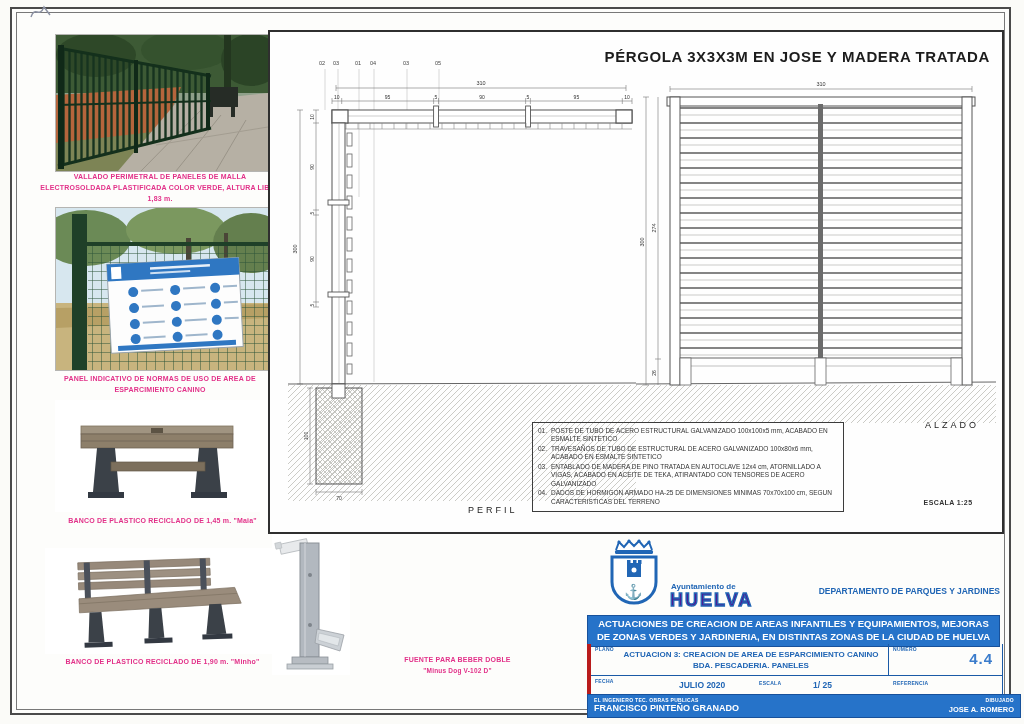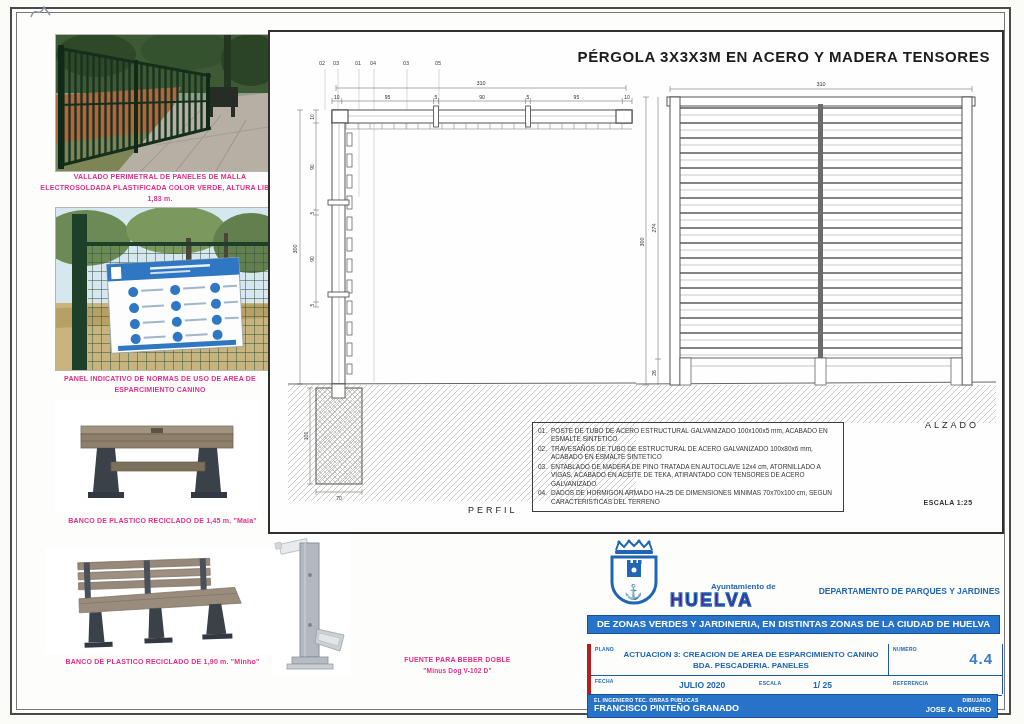--- a/index.html
+++ b/index.html
@@ -26,40 +26,40 @@
   .notes-box{
     position:absolute;left:262px;top:390px;width:300px;height:80px;
     border:1px solid #3c3c3c;padding:4px 5px;font-size:6.5px;line-height:1.3;color:#333;
   }
   .note-row{display:flex;margin-bottom:1px;}
   .note-num{width:13px;flex:none;}
   .note-text{flex:1;}
   .escala-note{position:absolute;left:632px;top:467px;width:92px;font-size:7px;font-weight:700;color:#333;text-align:center;letter-spacing:.4px;}
   
   .tblock{position:absolute;left:587px;top:536px;width:413px;height:182px;}
-  .org-small{position:absolute;left:84px;top:46px;font-size:8px;font-weight:700;color:#2166b5;margin-left:40px;}
+  .org-small{position:absolute;left:84px;top:46px;font-size:8px;font-weight:700;color:#2166b5;}
   .org-big{
     position:absolute;left:83px;top:54px;font-size:18px;font-weight:700;letter-spacing:2px;
     color:#4c1d95;-webkit-text-stroke:1.3px #2166b5;
   }
   .dept{position:absolute;right:0;top:49px;text-align:right;font-size:8.5px;font-weight:700;color:#2166b5;line-height:1.5;}
   .banner{
     position:absolute;left:0;top:79px;width:411px;background:#2673c9;border:1px solid #17519b;
     color:#fff;font-weight:700;font-size:9.5px;text-align:center;line-height:1.35;padding:2px 0;
   }
   .tb-rows{position:absolute;left:0;top:108px;width:411px;height:50px;border-left:4px solid #b91c1c;border-right:1px solid #1b5aa6;}
   .tb-label{position:absolute;font-size:5px;font-weight:700;color:#2166b5;letter-spacing:.3px;}
   .tb-center{position:absolute;left:30px;top:5px;width:260px;text-align:center;font-size:8px;font-weight:700;color:#2166b5;line-height:1.4;}
   .tb-vline{position:absolute;left:297px;top:0;width:0;height:31px;border-left:1px solid #1b5aa6;}
   .tb-numero{position:absolute;right:9px;top:6px;font-size:15px;font-weight:800;color:#3b7ccb;letter-spacing:1px;}
   .tb-row2{position:absolute;left:0;top:31px;width:100%;height:19px;border-top:1px solid #1b5aa6;border-bottom:1px solid #1b5aa6;}
   .tb-val{position:absolute;font-size:8.5px;font-weight:700;color:#2166b5;}
   .tb-bluebar{
     position:absolute;left:0;top:158px;width:409px;height:22px;background:#2673c9;
-    border:1px solid #17519b;color:#fff;
+    border:1px solid #17519b;color:#fff;padding-left:23px;
   }
   .bb-small{position:absolute;font-size:5px;font-weight:700;letter-spacing:.3px;}
   .bb-name{position:absolute;font-weight:700;}
   svg text{font-family:"Liberation Sans",sans-serif;}
 </style>
 </head>
 <body>
 
 <div class="frame-outer"></div>
 <div class="frame-inner"></div>
@@ -217,21 +217,21 @@
     <rect x="20" y="124" width="36" height="7" fill="#b7bcc2" stroke="#8b9198" stroke-width="0.8"></rect>
     <rect x="15" y="131" width="46" height="5" fill="#c9ced3" stroke="#9aa0a6" stroke-width="0.8"></rect>
   </svg>
 </div>
 <div class="caption" style="left:385px;top:655px;width:145px;">
   <div>FUENTE PARA BEBER DOBLE</div>
   <div style="font-size:6.5px;">"Minus Dog V-102 D"</div>
 </div>
 
 <div class="draw-frame">
-  <div class="draw-title">PÉRGOLA 3X3X3M EN ACERO Y MADERA TENSORES</div>
+  <div class="draw-title">PÉRGOLA 3X3X3M EN JOSE Y MADERA TRATADA</div>
 
   <svg class="abs" style="left:0;top:0;" width="729" height="497" viewBox="0 0 729 497">
     <defs>
       <pattern id="earth" width="6" height="6" patternUnits="userSpaceOnUse">
         <path d="M0,6 L6,0" stroke="#cbcbc6" stroke-width="1"></path>
       </pattern>
       <pattern id="found" width="5" height="5" patternUnits="userSpaceOnUse">
         <path d="M0,5 L5,0 M0,0 L5,5" stroke="#b9b9b4" stroke-width="0.8"></path>
       </pattern>
       <pattern id="slats" width="282" height="15" patternUnits="userSpaceOnUse">
@@ -454,20 +454,21 @@
   </svg>
 
   <div class="org-small">Ayuntamiento de</div>
   <div class="org-big">HUELVA</div>
 
   <div class="dept">
     <div>DEPARTAMENTO DE PARQUES Y JARDINES</div>
   </div>
 
   <div class="banner">
+    <div>ACTUACIONES DE CREACION DE AREAS INFANTILES Y EQUIPAMIENTOS, MEJORAS</div>
     <div>DE ZONAS VERDES Y JARDINERIA, EN DISTINTAS ZONAS DE LA CIUDAD DE HUELVA</div>
   </div>
 
   <div class="tb-rows">
     <div class="tb-label" style="left:4px;top:2px;">PLANO</div>
     <div class="tb-center">
       <div>ACTUACION 3: CREACION DE AREA DE ESPARCIMIENTO CANINO</div>
       <div>BDA. PESCADERIA. PANELES</div>
     </div>
     <div class="tb-vline"></div>

